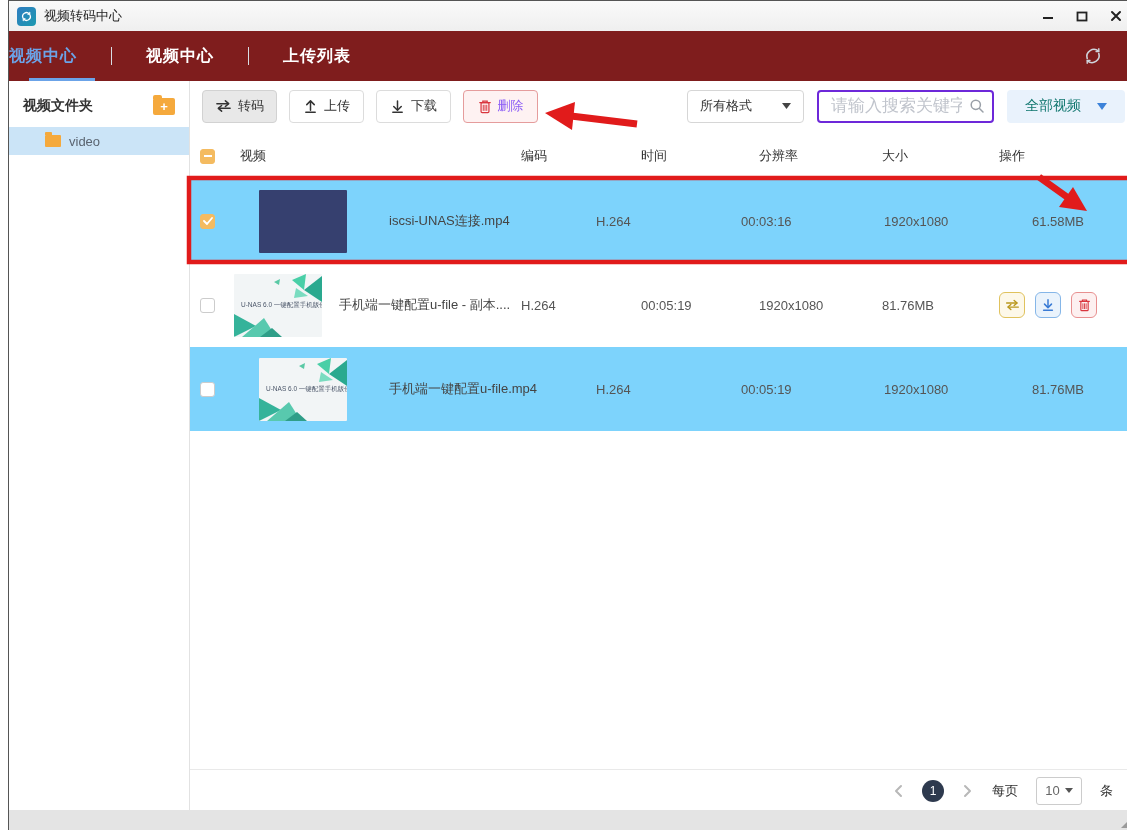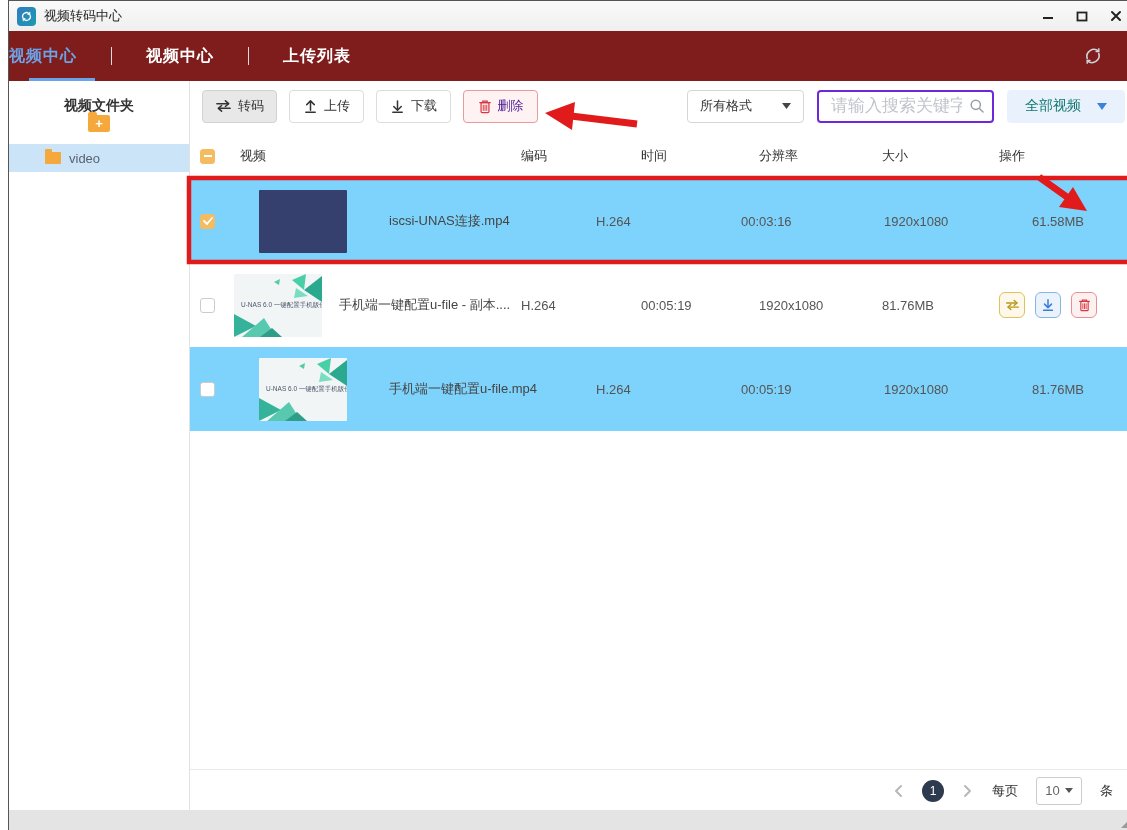--- a/index.html
+++ b/index.html
@@ -17,38 +17,38 @@
   
   .navbar { position:absolute; top:30px; left:0; right:0; height:50px; background:#7f1d1d; display:flex; align-items:center; }
   .nav-tab { font-size:16px; font-weight:bold; color:#fff; cursor:pointer; letter-spacing:1px; }
   .nav-tab.active { color:#6ba3e8; }
   .nav-sep { width:1px; height:18px; background:#d8dde4; margin:0 34px; }
   .nav-underline { position:absolute; left:20px; bottom:0; width:66px; height:3px; background:#6ba3e8; }
   .nav-refresh { position:absolute; right:30px; top:13px; width:24px; height:24px; cursor:pointer; }
 
   
   .sidebar { position:absolute; top:80px; left:0; width:181px; bottom:20px; background:#fff; border-right:1px solid #e2e2e2; }
-  .sidebar-head { display:flex; align-items:center; justify-content:space-between; padding:16px 14px 12px 14px;flex-direction:column; }
+  .sidebar-head { display:flex; align-items:flex-end; justify-content:space-between; padding:16px 14px 12px 14px; }
   .sidebar-title { font-size:14px; font-weight:bold; color:#333; }
   .folder-add-btn { position:relative; width:22px; height:17px; background:#f5a93c; border-radius:2px; cursor:pointer; }
   .folder-add-btn::before { content:""; position:absolute; top:-3px; left:0; width:9px; height:4px; background:#f5a93c; border-radius:2px 2px 0 0; }
   .folder-add-btn span { position:absolute; inset:0; display:flex; align-items:center; justify-content:center; color:#fff; font-weight:bold; font-size:13px; line-height:1; }
   .folder-item { display:flex; align-items:center; gap:8px; height:28px; padding-left:36px; cursor:pointer; }
   .folder-item.selected { background:#cbe4f7; }
   .folder-glyph { position:relative; width:16px; height:12px; background:#f5a93c; border-radius:1px; flex:0 0 auto; }
   .folder-glyph::before { content:""; position:absolute; top:-3px; left:0; width:7px; height:3px; background:#f5a93c; border-radius:1px 1px 0 0; }
   .folder-label { color:#5a6470; font-size:13px; }
 
   
   .main { position:absolute; top:80px; left:181px; right:0; bottom:20px; background:#fff; }
 
   .toolbar { position:absolute; top:8px; left:12px; right:10px; height:34px; display:flex; align-items:center; }
   .tbtn { height:33px; width:75px; border-radius:4px; display:flex; align-items:center; justify-content:center; gap:6px; font-size:13px; cursor:pointer; margin-right:12px; background:#fff; border:1px solid #dcdcdc; color:#333; }
   .tbtn.gray { background:#e8e8e8; border-color:#d2d2d2; }
-  .tbtn.danger { background:#fef2f2; border-color:#e59c9c; color:#4c1d95; }
+  .tbtn.danger { background:#fef2f2; border-color:#e59c9c; color:#8b5cf6; }
   .toolbar-right { position:absolute; right:0; top:0; height:34px; display:flex; align-items:center; gap:13px; }
   .ddl { height:33px; border:1px solid #d6d6d6; border-radius:4px; background:#fff; display:flex; align-items:center; justify-content:space-between; padding:0 12px; cursor:pointer; color:#333; }
   .ddl.fmt { width:117px; }
   .searchbox { position:relative; width:177px; height:33px; }
   .searchbox input { width:100%; height:100%; border:2px solid #6d28d9; border-radius:4px; padding:0 30px 0 12px; font-size:17px; color:#333; outline:none; font-family:inherit; }
   .searchbox input::placeholder { color:#c0c4cc; }
   .search-ic { position:absolute; right:9px; top:8px; }
   .ddl.blue { width:118px; background:#e9f2fc; border:none; color:#0f766e; font-size:14px; justify-content:center; gap:16px; }
 
   

